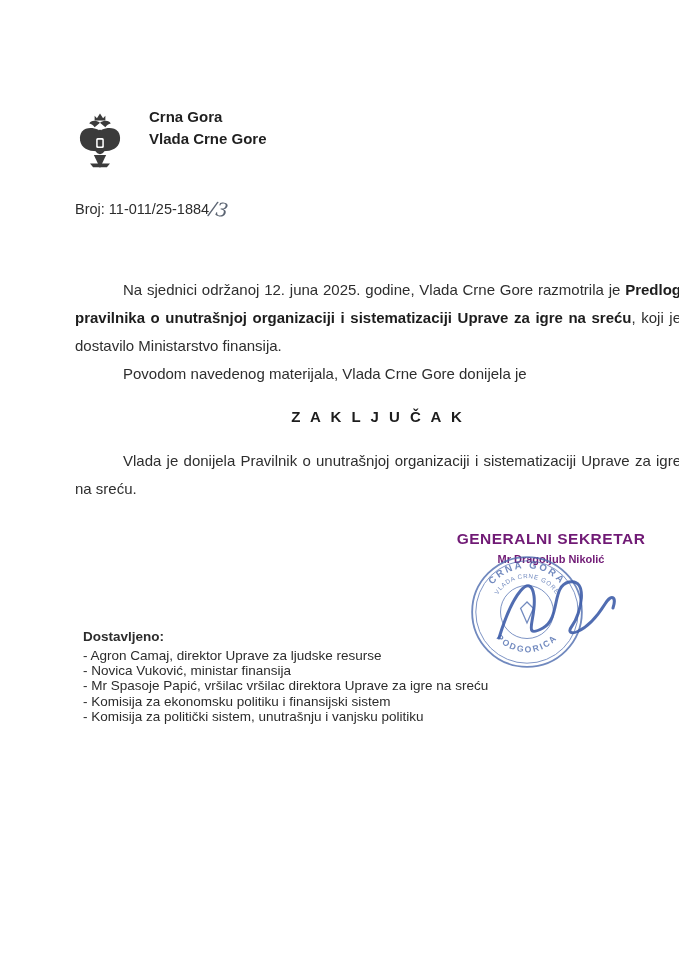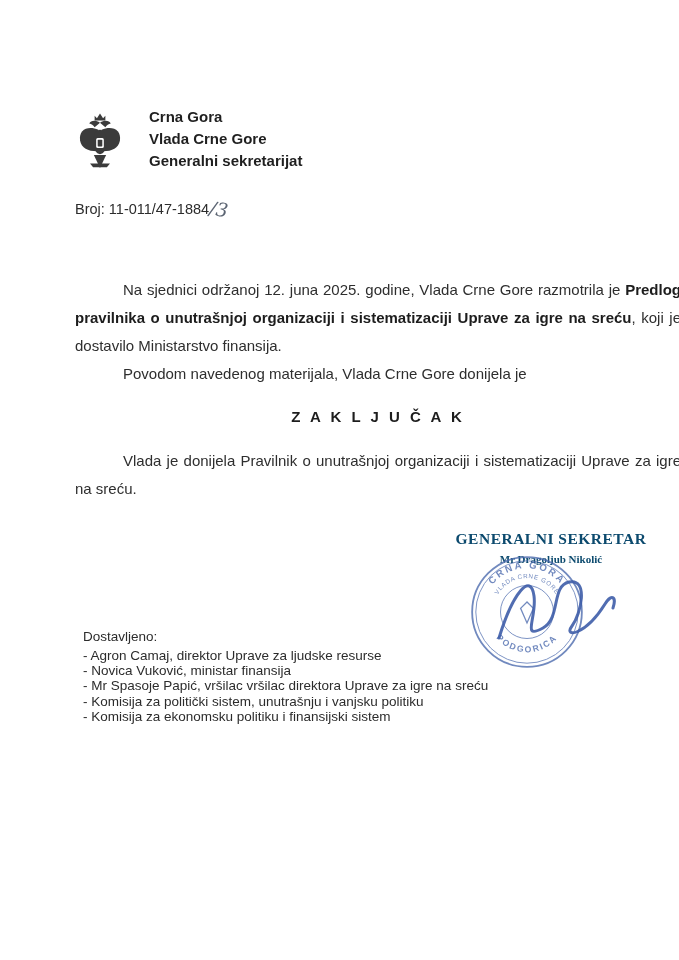--- a/index.html
+++ b/index.html
@@ -47,40 +47,40 @@
   .body-text b { color: #1d1d1d; }
   .conclusion {
     text-align: center; text-indent: 0; font-weight: bold;
     letter-spacing: 3px; margin: 15px 0 16px 0 !important; color: #1d1d1d;
   }
   .p3 { margin-top: 0 !important; }
 
   
   .signature-block {
     position: absolute; left: 404px; top: 528px; width: 216px;
-    text-align: center; font-weight: bold; color: #0c4a6e; font-family: Liberation Serif, serif;
+    text-align: center; font-weight: bold; color: #701a75;
   }
   .sig-title { font-size: 15.5px; letter-spacing: 0.5px; line-height: 21px; }
   .sig-name  { font-size: 11px; line-height: 21px; }
 
   
   .stamp {
     position: absolute; left: 424px; top: 548px; width: 128px; height: 128px;
   }
   .stamp svg text { font-family: "Liberation Sans", sans-serif; }
   .signature-scribble {
     position: absolute; left: 448px; top: 556px; width: 150px; height: 100px;
   }
 
   
   .distribution {
     position: absolute; left: 44px; top: 630px; font-size: 13.5px;
     line-height: 14.8px; color: #2c2c2c;
   }
-  .dist-label { font-weight: normal; margin-bottom: 4px; }
+  .dist-label { font-weight: bold; margin-bottom: 4px; }
   .dist-item { margin: 0 0 0.5px 0; }
 </style>
 </head>
 <body>
 
 <div class="page">
 
   <div class="coa">
     <svg width="46" height="66" viewBox="0 0 60 84" aria-hidden="true">
       <g fill="#3b3b3b">
@@ -93,25 +93,24 @@
         <path d="M22 55 l8 17 8 -17 z"></path>
         <path d="M17 66 h26 l-4 5 h-18 z"></path>
         <rect x="25" y="33" width="10" height="13" rx="2" fill="#ffffff"></rect>
         <rect x="27" y="35" width="6" height="9" rx="1" fill="#3b3b3b"></rect>
       </g>
     </svg>
   </div>
   <div class="letterhead-text">
     <div>Crna Gora</div>
     <div>Vlada Crne Gore</div>
-    <div>Generalni sekretarijat</div>
   </div>
 
   <div class="ref-number">
-    <span>Broj: 11-011/47-1884</span><span class="handwritten">/3</span>
+    <span>Broj: 11-011/25-1884</span><span class="handwritten">/3</span>
   </div>
 
   <div class="body-text">
     <p class="indent"><span>Na sjednici održanoj 12. juna 2025. godine, Vlada Crne Gore razmotrila je </span><b>Predlog pravilnika o unutrašnjoj organizaciji i sistematizaciji Uprave za igre na sreću</b><span>, koji je dostavilo Ministarstvo finansija.</span></p>
     <p class="indent">Povodom navedenog materijala, Vlada Crne Gore donijela je</p>
     <p class="conclusion">Z A K L J U Č A K</p>
     <p class="indent p3">Vlada je donijela Pravilnik o unutrašnjoj organizaciji i sistematizaciji Uprave za igre na sreću.</p>
   </div>
 
   <div class="signature-block">
@@ -148,17 +147,17 @@
     <svg width="150" height="100" viewBox="0 0 150 100" aria-hidden="true">
       <path d="M12 82 C 26 36, 44 16, 47 40 C 50 62, 34 84, 56 72 C 74 62, 64 30, 82 26 C 102 22, 94 58, 85 70 C 76 82, 98 80, 118 48 C 124 38, 130 40, 126 52" fill="none" stroke-width="3" stroke-linecap="round" opacity="0.9" stroke="#3e5da9"></path>
     </svg>
   </div>
 
   <div class="distribution">
     <div class="dist-label">Dostavljeno:</div>
     <div class="dist-item">- Agron Camaj, direktor Uprave za ljudske resurse</div>
     <div class="dist-item">- Novica Vuković, ministar finansija</div>
     <div class="dist-item">- Mr Spasoje Papić, vršilac vršilac direktora Uprave za igre na sreću</div>
+    <div class="dist-item">- Komisija za ekonomsku politiku i finansijski sistem</div>
     <div class="dist-item">- Komisija za politički sistem, unutrašnju i vanjsku politiku</div>
-    <div class="dist-item">- Komisija za ekonomsku politiku i finansijski sistem</div>
   </div>
 
 </div>
 
 </body></html>

